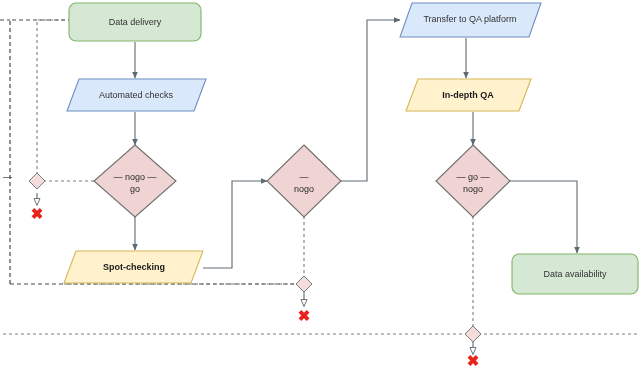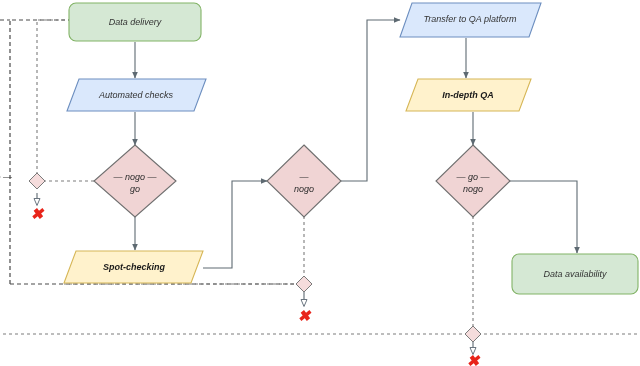--- a/index.html
+++ b/index.html
@@ -7,21 +7,20 @@
     padding: 0;
     background: #ffffff;
   }
   #canvas {
     position: relative;
     width: 640px;
     height: 366px;
     background: #ffffff;
     font-family: "Liberation Sans", sans-serif;
     overflow: hidden;
-    font-style: italic;
   }
   svg#flow {
     position: absolute;
     top: 0;
     left: 0;
     width: 640px;
     height: 366px;
   }
   .node-label {
     font-family: "Liberation Sans", sans-serif;

